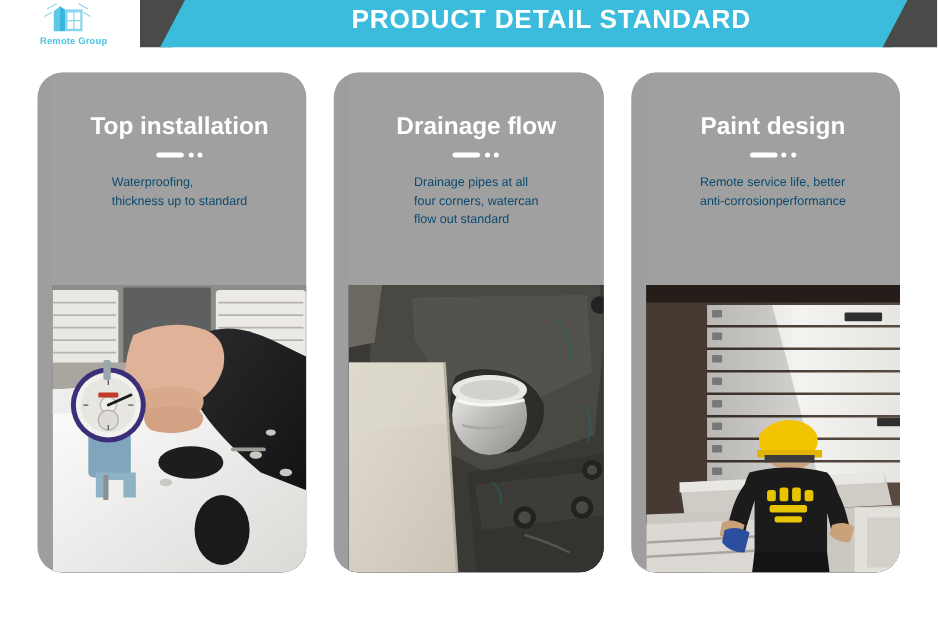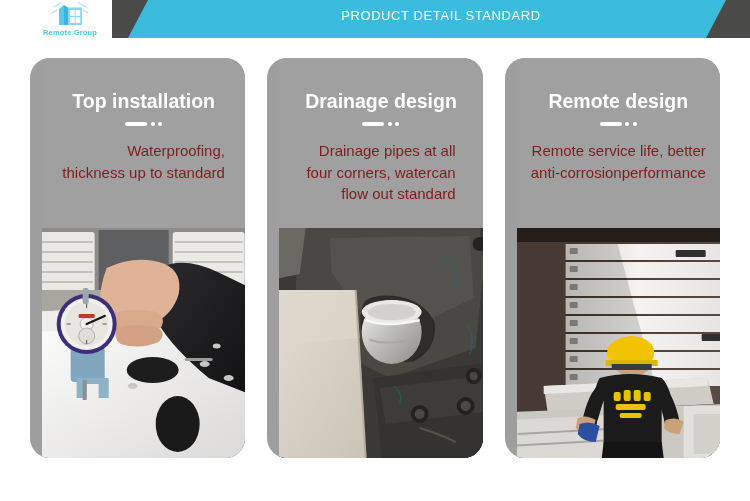--- a/index.html
+++ b/index.html
@@ -11,34 +11,34 @@
     position:relative;
   }
 
   
   .header { position:absolute; top:0; left:0; width:750px; height:45px; }
 
   .logo-block {
     position:absolute; left:32px; top:1px;
     width:76px; height:42px;
     display:flex; flex-direction:column;
-    align-items:center; justify-content:flex-start;
+    align-items:flex-start; justify-content:flex-start;
   }
   .logo-mark { width:44px; height:26px; display:block; }
   .logo-text {
     font-size:7.5px; font-weight:bold; color:#4cc4e4;
     letter-spacing:.15px; margin-top:1px; white-space:nowrap;
   }
 
   .banner-wrap { position:absolute; left:112px; top:0; width:638px; height:38px; }
   .banner-svg { display:block; width:638px; height:38px; }
   .banner-title {
     position:absolute; left:0; top:0; width:638px; height:31px;
     display:flex; align-items:center; justify-content:center;
-    color:#ffffff; font-size:13px; font-weight:normal;
+    color:#ffffff; font-size:21px; font-weight:bold;
     letter-spacing:.6px; padding-left:20px;
   }
 
   
   .cards {
     position:absolute; left:30px; top:58px;
     width:690px; height:400px;
     display:flex; gap:22px;
   }
   .card {
@@ -60,22 +60,22 @@
     color:#ffffff; font-size:19.5px; font-weight:bold;
     text-align:center; line-height:1.15; white-space:nowrap;
   }
   .divider {
     margin:10px 0 14px 0;
     display:flex; align-items:center; gap:3.5px;
   }
   .divider .dash { width:22px; height:4px; border-radius:2px; background:#ffffff; }
   .divider .dot  { width:4px;  height:4px; border-radius:50%; background:#ffffff; }
   .card-desc {
-    color:#7f1d1d; font-size:15px; line-height:1.42;
-    text-align:right; white-space:pre-line;
+    color:#0c4a6e; font-size:10px; line-height:1.42;
+    text-align:left; white-space:pre-line;
   }
 
   .card-photo { flex:1 1 auto; position:relative; overflow:hidden; background:#4a4a48; }
   .card-photo svg { display:block; width:100%; height:100%; }
 </style>
 </head>
 <body>
 
 <div class="header">
 
@@ -189,21 +189,21 @@
           <ellipse cx="196" cy="150" rx="5" ry="3"></ellipse>
           <ellipse cx="184" cy="118" rx="4" ry="2.5"></ellipse>
         </g>
         <rect x="152" y="130" width="28" height="3" rx="1.5" fill="#9d9b96"></rect>
       </svg>
     </div>
   </div>
 
   <div class="card">
     <div class="card-head">
-      <div class="card-title">Drainage design</div>
+      <div class="card-title">Drainage flow</div>
       <div class="divider">
         <span class="dash"></span>
           <span class="dot"></span>
           <span class="dot"></span>
       </div>
       <div class="card-desc">Drainage pipes at all
 four corners, watercan
 flow out standard</div>
     </div>
     <div class="card-photo">
@@ -256,21 +256,21 @@
           <path d="M124 158 Q134 166 130 176"></path>
         </g>
         <path d="M0 0 L36 0 L30 46 L0 52 Z" fill="#6b6862"></path>
         <path d="M150 200 Q170 206 186 214" stroke="#55534e" stroke-width="2" fill="none"></path>
       </svg>
     </div>
   </div>
 
   <div class="card">
     <div class="card-head">
-      <div class="card-title">Remote design</div>
+      <div class="card-title">Paint design</div>
       <div class="divider">
         <span class="dash"></span>
           <span class="dot"></span>
           <span class="dot"></span>
       </div>
       <div class="card-desc">Remote service life, better
 anti-corrosionperformance</div>
     </div>
     <div class="card-photo">
       <svg viewBox="0 0 222 230" preserveAspectRatio="xMidYMid slice">

